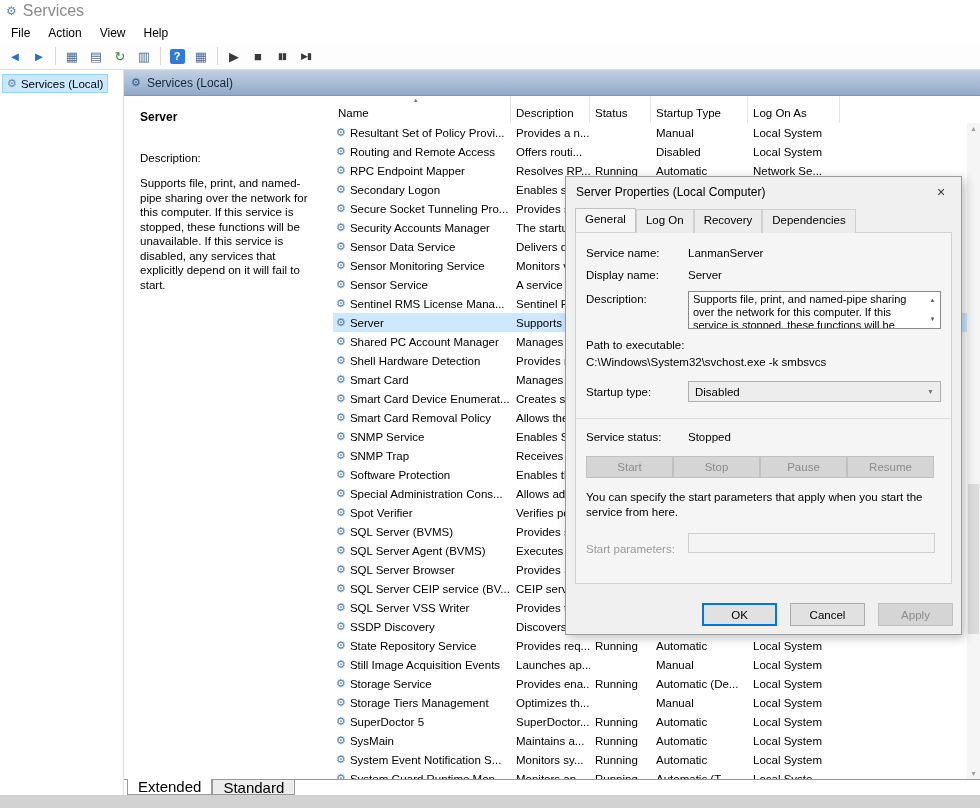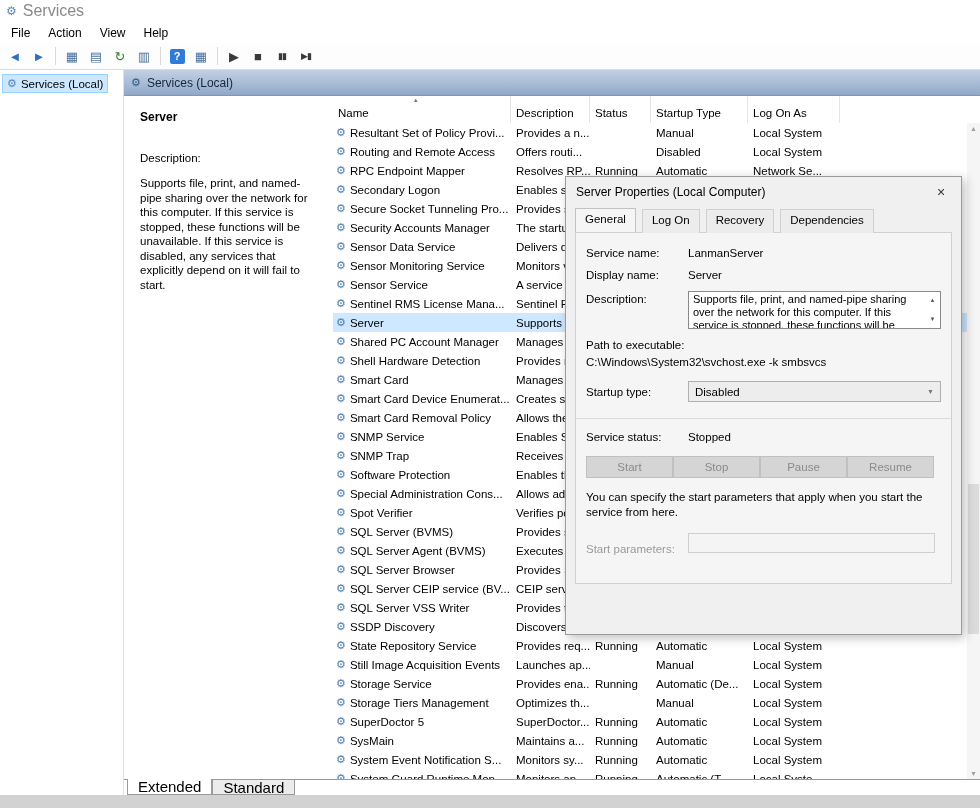--- a/index.html
+++ b/index.html
@@ -53,21 +53,21 @@
   
   .bottom-tabs { height:16px; display:flex; align-items:stretch; padding-left:3px; border-top:1px solid #9a9a9a; background:#fff; font-size:15px; }
   .btab { padding:0 10px; border:1px solid #9a9a9a; border-top:none; display:flex; align-items:center; background:#ececec; }
   .btab.active { background:#fff; margin-top:-1px; }
   .footer-strip { position:absolute; left:0; right:0; bottom:0; height:13px; background:#d2d2d2; }
   
   .dialog { position:absolute; left:565px; top:176px; width:397px; height:459px; background:#f0f0f0; border:1px solid #9b9b9b; box-shadow:3px 3px 10px rgba(0,0,0,.25); z-index:50; font-size:11.5px; }
   .dlg-title { height:29px; display:flex; align-items:center; padding-left:10px; font-size:12px; }
   .dlg-close { margin-left:auto; width:40px; height:29px; display:flex; align-items:center; justify-content:center; font-size:14px; color:#333; background:none; border:none; font-family:inherit; }
   .dlg-tabs { display:flex; padding:2px 0 0 9px; position:relative; z-index:2; }
-  .dtab { padding:4px 9px 5px; border:1px solid #d0d0d0; border-bottom:none; background:#ececec; margin-right:6px; position:relative; top:1px; }
+  .dtab { padding:4px 9px 5px; border:1px solid #d0d0d0; border-bottom:none; background:#ececec; margin-right:0; position:relative; top:1px; }
   .dtab.active { background:#f5f5f5; top:0; padding-bottom:7px; border-color:#c2c2c2; }
   .dlg-page { margin:0 9px; border:1px solid #d0d0d0; background:#f5f5f5; position:relative; padding:14px 10px 10px; height:352px; }
   .frow { display:flex; margin-bottom:10px; align-items:baseline; }
   .flabel { width:102px; flex-shrink:0; }
   .descbox { flex:1; height:38px; background:#fff; border:1px solid #8a8a8a; position:relative; padding:1px 16px 1px 4px; font-size:11px; line-height:13px; overflow:hidden; }
   .descbox .sarr { position:absolute; right:2px; width:11px; font-size:6px; color:#555; text-align:center; }
   .descbox .sarr.up { top:2px; } .descbox .sarr.down { bottom:2px; }
   .path-label { margin:4px 0 5px; }
   .path-value { margin-bottom:13px; }
   .combo { flex:1; height:21px; background:#ededed; border:1px solid #b0b0b0; display:flex; align-items:center; padding-left:6px; position:relative; }
@@ -600,13 +600,18 @@
       <button class="gbtn">Pause</button>
       <button class="gbtn">Resume</button>
     </div>
     <div class="note">You can specify the start parameters that apply when you start the service from here.</div>
     <div class="frow">
       <div class="flabel plabel">Start parameters:</div>
       <div class="pinput"></div>
     </div>
   </div>
 
+  <div class="dlg-footer">
+    <button class="btn default">OK</button>
+    <button class="btn">Cancel</button>
+    <button class="btn disabled">Apply</button>
+  </div>
 </div>
 
 </body></html>

